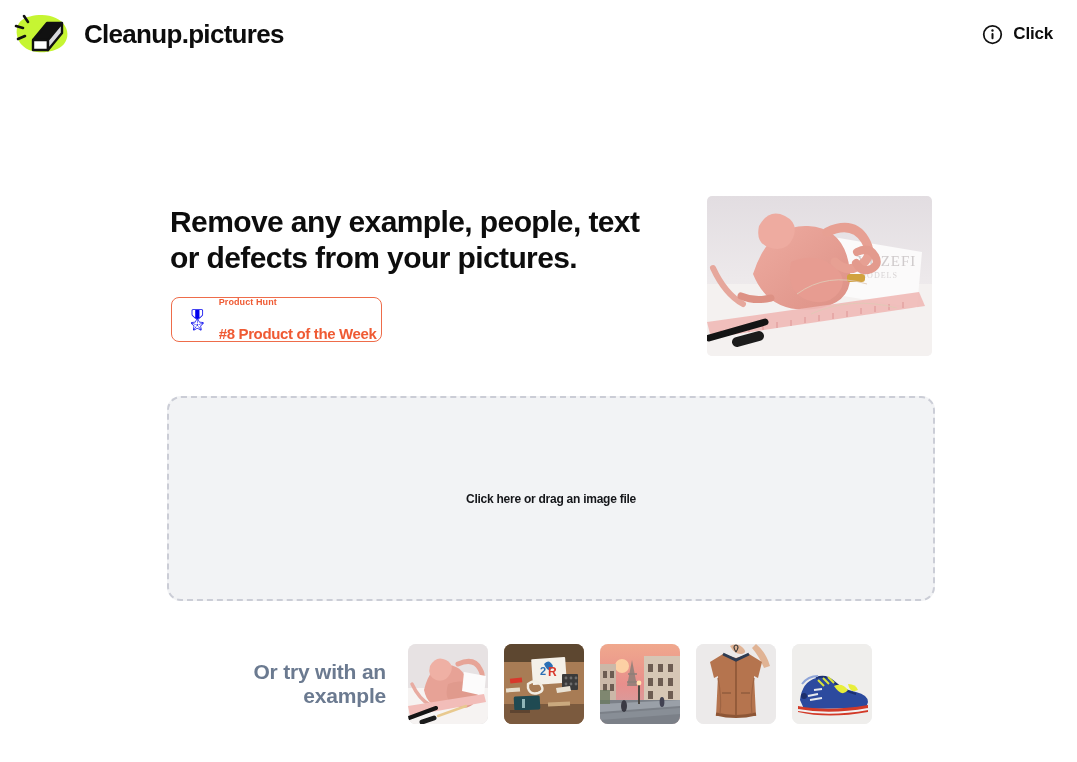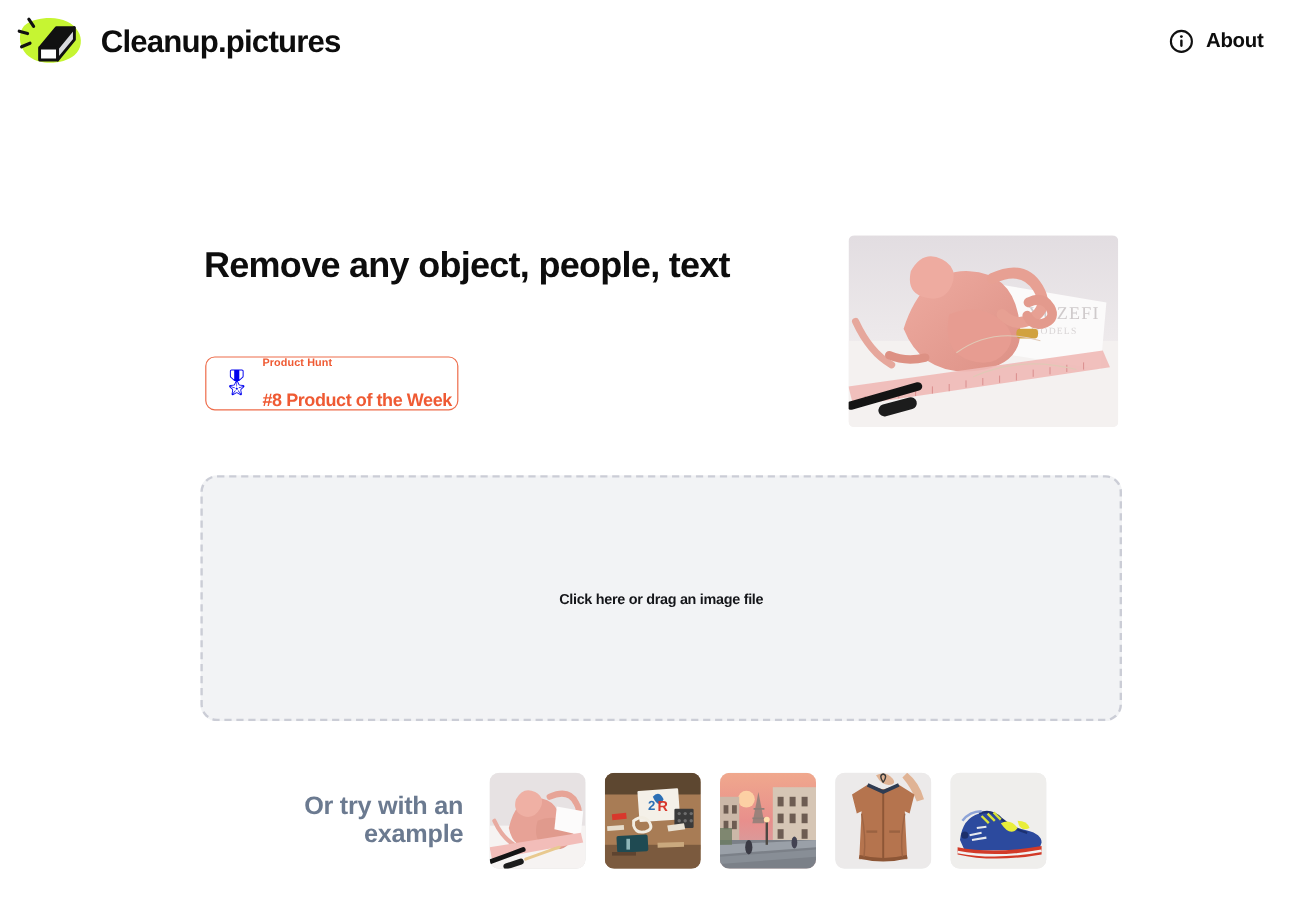--- a/index.html
+++ b/index.html
@@ -215,29 +215,30 @@
   </a>
 
   <a class="about-link" href="#">
     <span>
       <svg class="info-icon" viewBox="0 0 24 24">
         <circle cx="12" cy="12" r="10" fill="none" stroke="#111" stroke-width="2"></circle>
         <circle cx="12" cy="7.4" r="1.35" fill="#111"></circle>
         <rect x="10.85" y="10.3" width="2.3" height="7" rx="1.1" fill="#111"></rect>
       </svg>
     </span>
-    <span class="about-label">About</span>
+    <span class="about-label">Click</span>
   </a>
 </div>
 
 <div class="hero">
 
   <div class="hero-copy">
     <h1 class="headline">
-      <span>Remove any object, people, text</span><br>
+      <span>Remove any example, people, text</span><br>
+      <span>or defects from your pictures.</span>
     </h1>
   </div>
 
   <a class="ph-badge" href="#">
     <span class="ph-medal">🎖</span>
     <span class="ph-text">
       <span class="ph-kicker">Product Hunt</span>
       <span class="ph-title">#8 Product of the Week</span>
     </span>
   </a>

